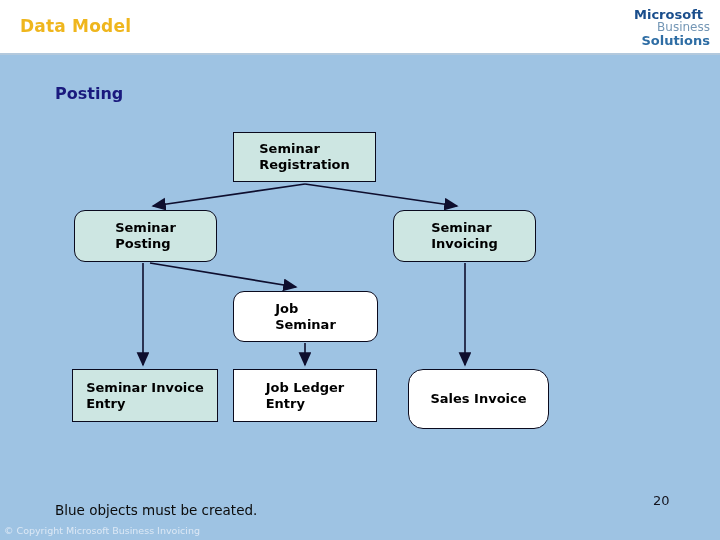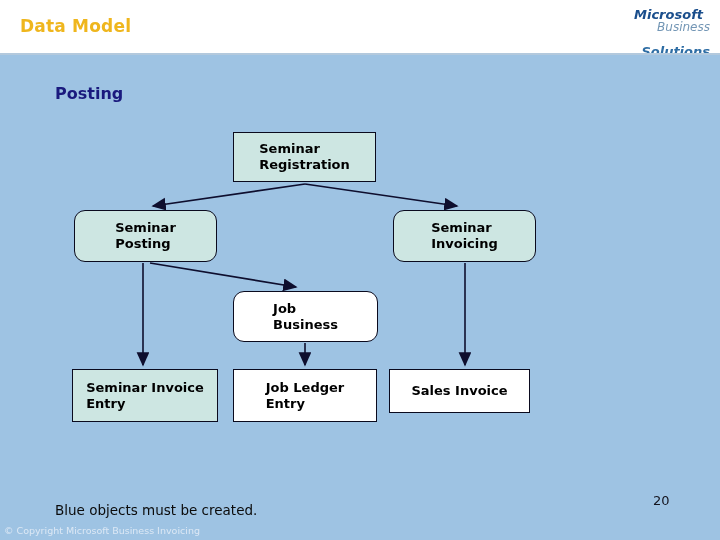--- a/index.html
+++ b/index.html
@@ -6,24 +6,24 @@
   .slide {
     position:relative; width:720px; height:540px; overflow:hidden;
     background:#ffffff; font-family:"DejaVu Sans","Liberation Sans",sans-serif;
   }
   
   .header-band { position:absolute; left:0; top:0; width:720px; height:53px; background:#ffffff; }
   .page-title {
     position:absolute; left:20px; top:16px; font-size:17px; font-weight:bold;
     color:#EFB61D; letter-spacing:0.2px;
   }
-  .logo { position:absolute; top:8px; right:10px; width:104px; font-style:italic; line-height:13px; }
+  .logo { position:absolute; top:8px; right:10px; width:104px; line-height:13px; }
   .logo-l1 { text-align:right; padding-right:7px; font-weight:bold; font-size:13px; color:#1A4E8C; }
   .logo-l2 { text-align:right;  font-size:12px; color:#7396B5; margin-top:0px; }
-  .logo-l3 { text-align:right; font-weight:bold; font-size:13px; color:#2E6DA4; margin-top:11px; }
+  .logo-l3 { text-align:right; font-weight:bold; font-size:13px; color:#2E6DA4; margin-top:0px; }
   
   .body-band {
     position:absolute; left:0; top:53px; width:720px; height:487px;
     background:#9EC3E3; border-top:2px solid #B3C9DD; box-sizing:border-box;
   }
   .section-heading {
     position:absolute; left:55px; top:84px; font-size:16px; font-weight:bold; color:#1A1A7E;
   }
   
   .node {
@@ -34,21 +34,21 @@
   .node span { white-space:pre-line; }
   .node.created  { background:#CDE6E2; }
   .node.existing { background:#FFFFFF; }
   .node.rounded  { border-radius:11px; }
   #n-seminar-registration { left:233px; top:132px; width:143px; height:50px; }
   #n-seminar-posting      { left:74px;  top:210px; width:143px; height:52px; }
   #n-seminar-invoicing    { left:393px; top:210px; width:143px; height:52px; }
   #n-job-posting          { left:233px; top:291px; width:145px; height:51px; }
   #n-seminar-ledger-entry { left:72px;  top:369px; width:146px; height:53px; }
   #n-job-ledger-entry     { left:233px; top:369px; width:144px; height:53px; }
-  #n-sales-invoice        { left:389px; top:369px; width:141px; height:44px; }
+  #n-sales-invoice        { left:408px; top:369px; width:141px; height:60px;border-radius:15px; }
   
   .arrows { position:absolute; left:0; top:0; width:720px; height:540px; pointer-events:none; }
   .edge { stroke:#0E0E2E; stroke-width:1.6; fill:none; }
   
   .footnote    { position:absolute; left:55px; top:502px; font-size:13.5px; color:#0B0B0B; }
   .copyright   { position:absolute; left:4px;  top:525px; font-size:9.5px; color:#DCE8F5; }
   .page-number { position:absolute; left:653px; top:493px; font-size:13px; color:#14141E; }
 </style>
 </head>
 <body>
@@ -89,21 +89,21 @@
   <div class="node created rounded" id="n-seminar-posting">
     <span>Seminar
 Posting</span>
   </div>
   <div class="node created rounded" id="n-seminar-invoicing">
     <span>Seminar
 Invoicing</span>
   </div>
   <div class="node existing rounded" id="n-job-posting">
     <span>Job
-Business</span>
+Seminar</span>
   </div>
   <div class="node created" id="n-seminar-ledger-entry">
     <span>Seminar Invoice
 Entry</span>
   </div>
   <div class="node existing" id="n-job-ledger-entry">
     <span>Job Ledger
 Entry</span>
   </div>
   <div class="node existing" id="n-sales-invoice">

